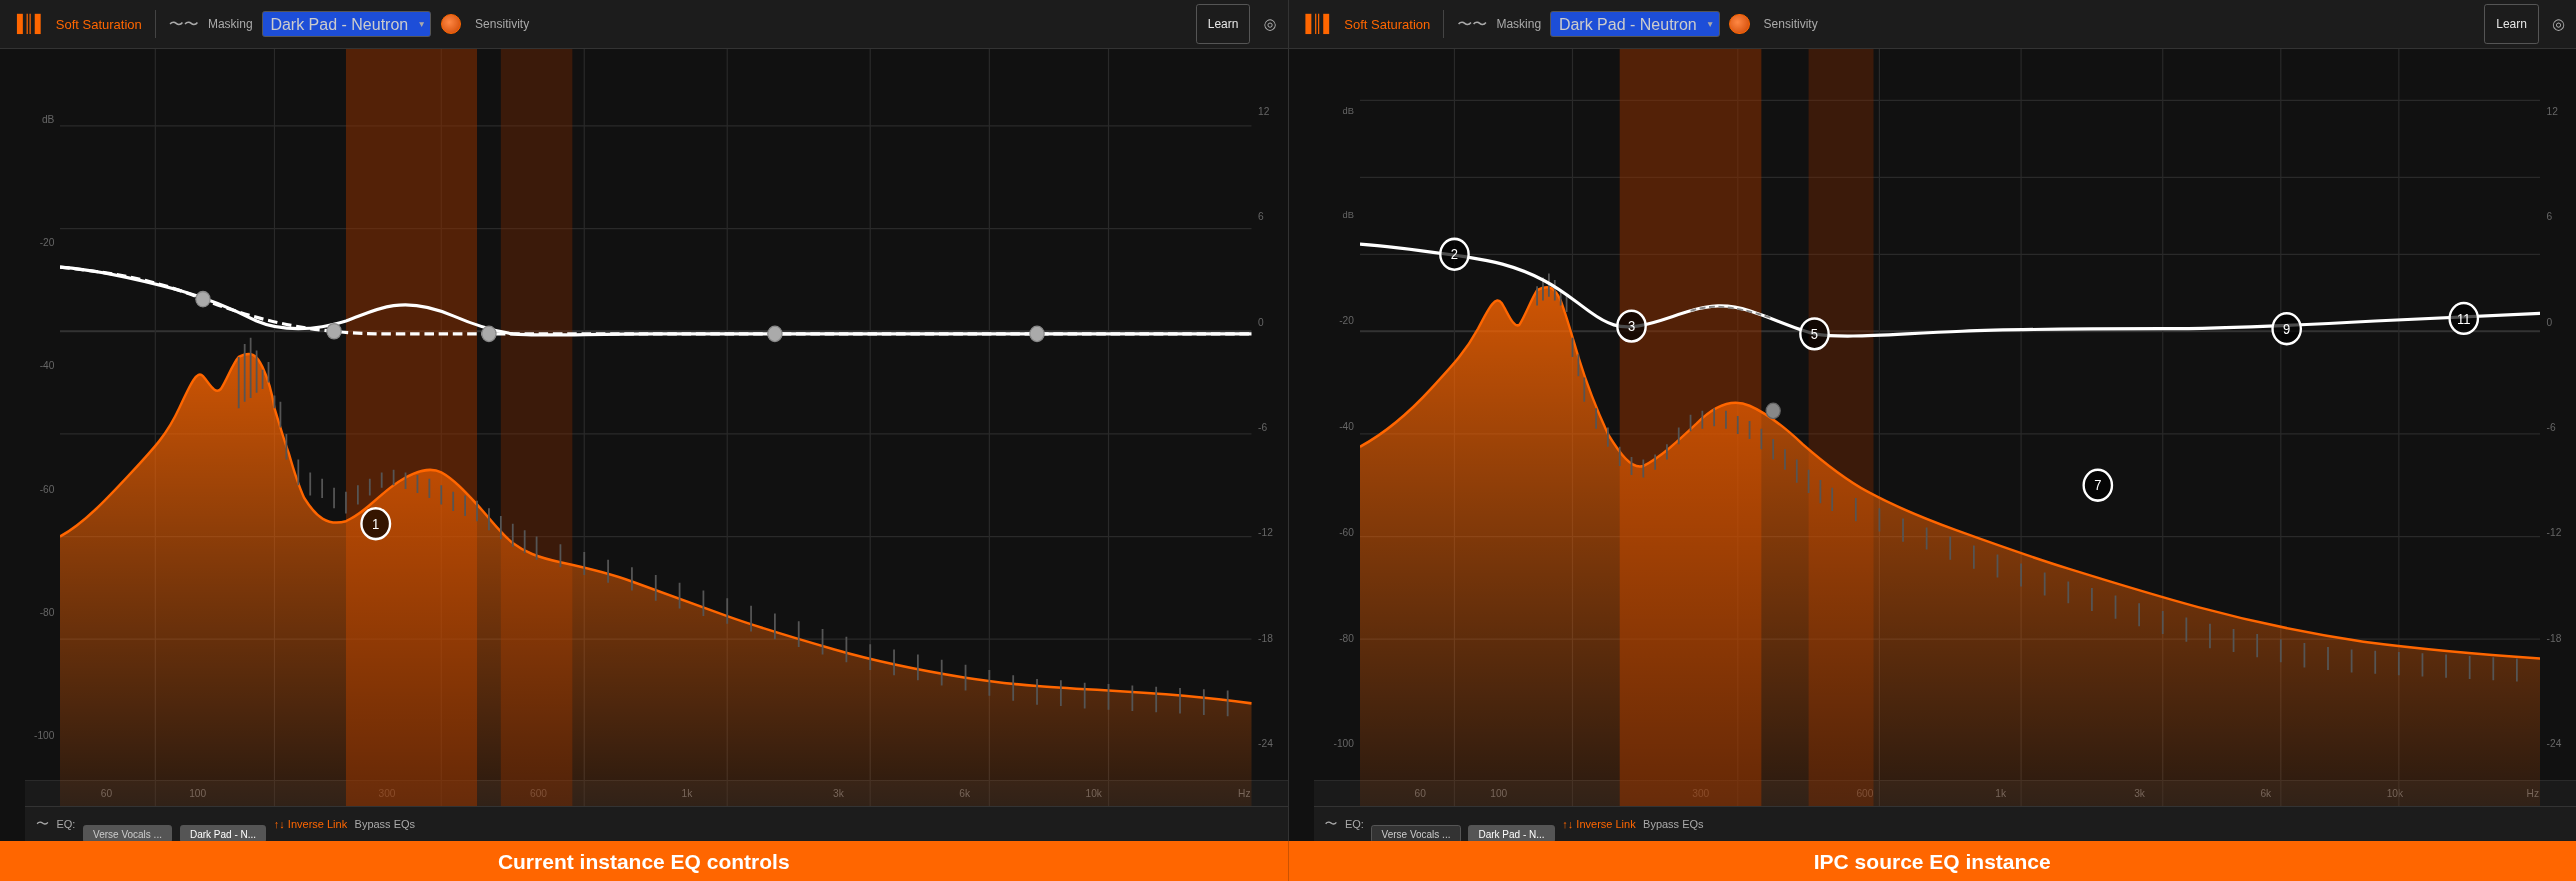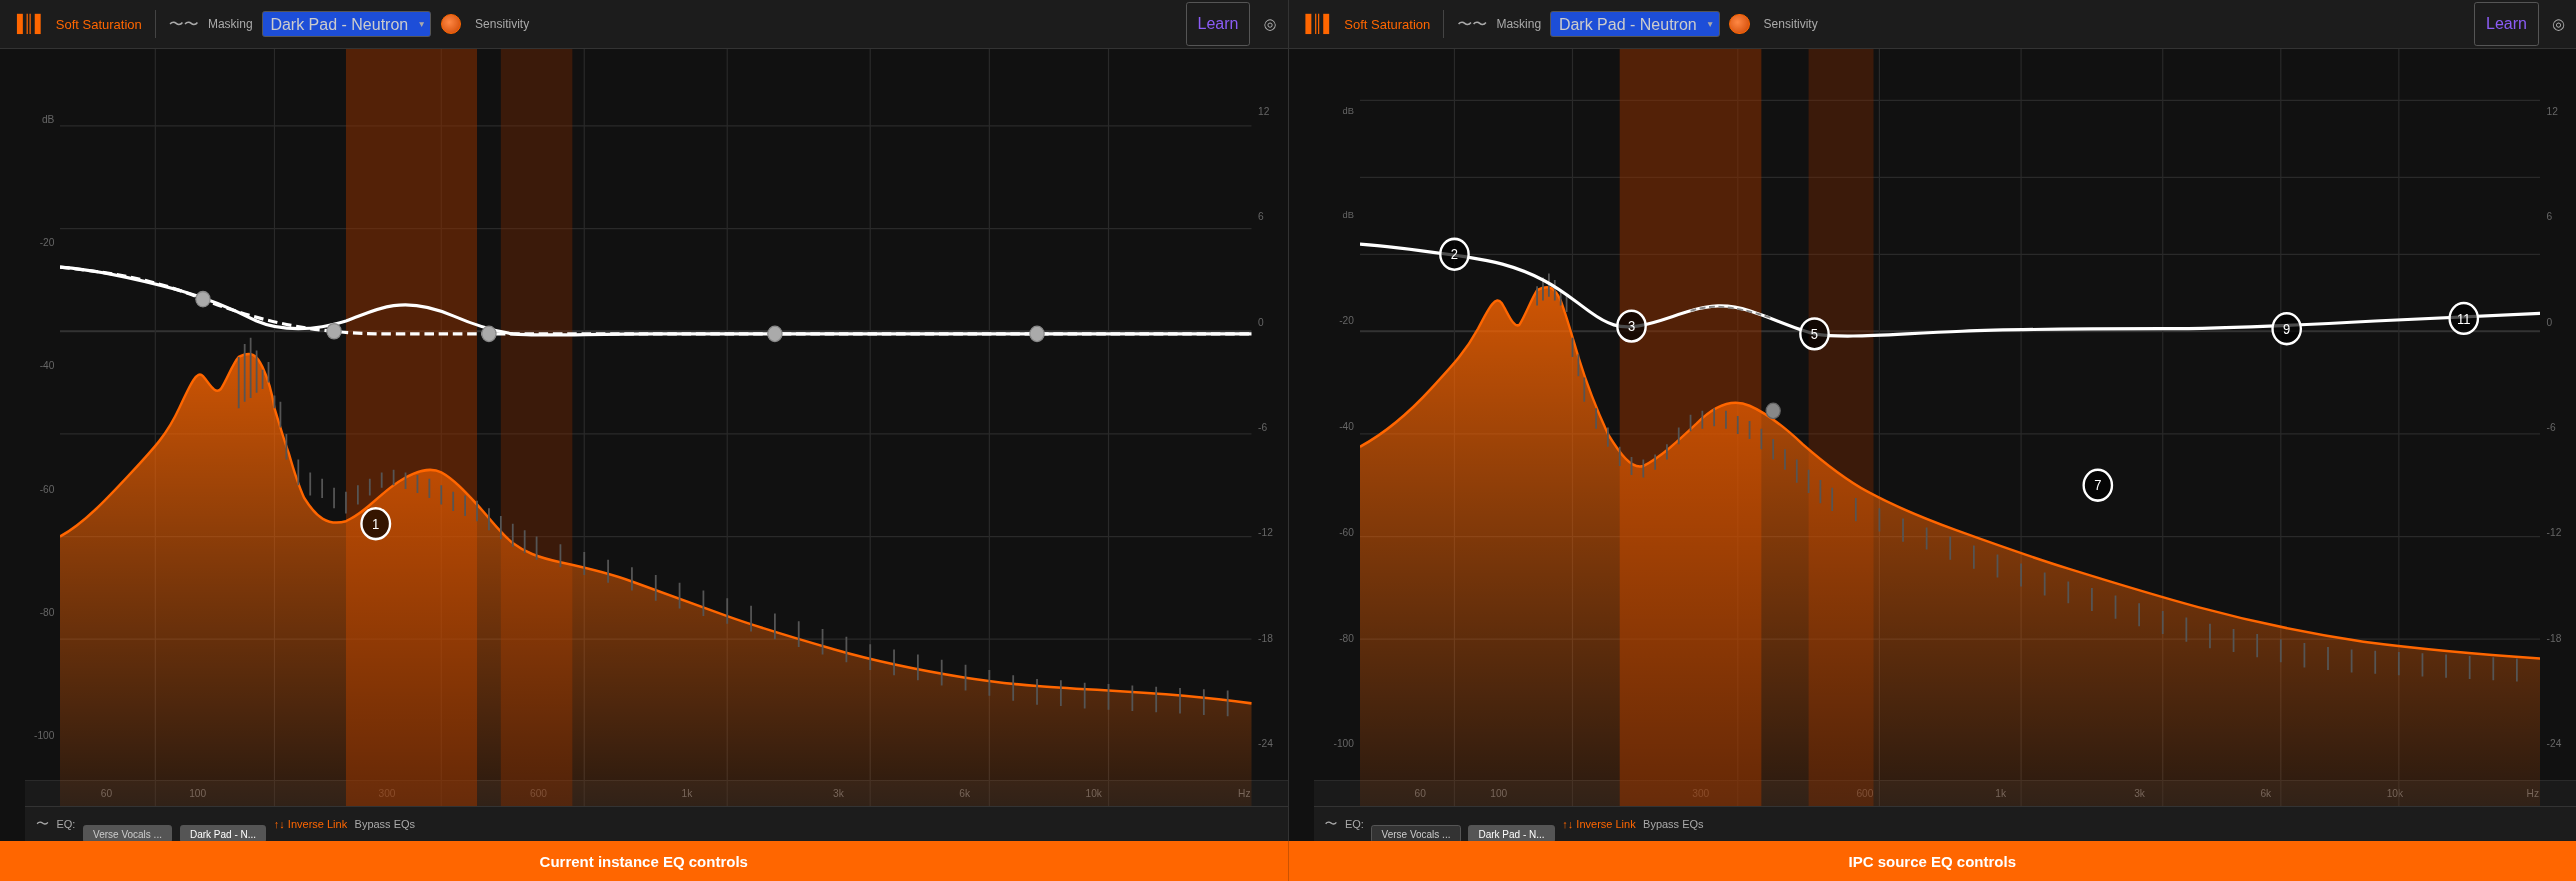--- a/index.html
+++ b/index.html
@@ -94,25 +94,25 @@
     .sensitivity-circle {
       width: 20.5px;
       height: 20.5px;
       border-radius: 50%;
       background: radial-gradient(circle at 40% 40%, #ff8844, #cc4400);
       border: 1.9px solid #ff6600;
     }
     .learn-btn {
       background: transparent;
       border: 0.9px solid #555;
-      color: #8b5cf6;
+      color: #e5e5e5;
       padding: 12px 11px;
       border-radius: 2.8px;
       cursor: pointer;
-      font-size: 16px;
+      font-size: 12px;
       margin-left: auto;
     }
     .orbit-icon {
       color: #aaa;
       font-size: 15px;
       margin-left: 3.7px;
     }
 
     
     .main-content {
@@ -241,21 +241,21 @@
       flex: 1;
       display: flex;
       align-items: center;
       justify-content: center;
       background: #ff6600;
       border-right: 0.9px solid #cc5200;
     }
     .footer-half:last-child { border-right: none; }
     .footer-half-text {
       color: white;
-      font-size: 15px;
+      font-size: 21px;
       font-weight: bold;
     }
 
     
     .eq-svg {
       position: absolute;
       left: 35px;
       right: 35px;
       top: 0;
       bottom: 0;
@@ -511,16 +511,16 @@
     </div>
   </div>
 
 </div>
 
 <div class="footer-bar">
   <div class="footer-half">
     <span class="footer-half-text">Current instance EQ controls</span>
   </div>
   <div class="footer-half">
-    <span class="footer-half-text">IPC source EQ controls</span>
+    <span class="footer-half-text">IPC source EQ instance</span>
   </div>
 </div>
 
 
 </body></html>

